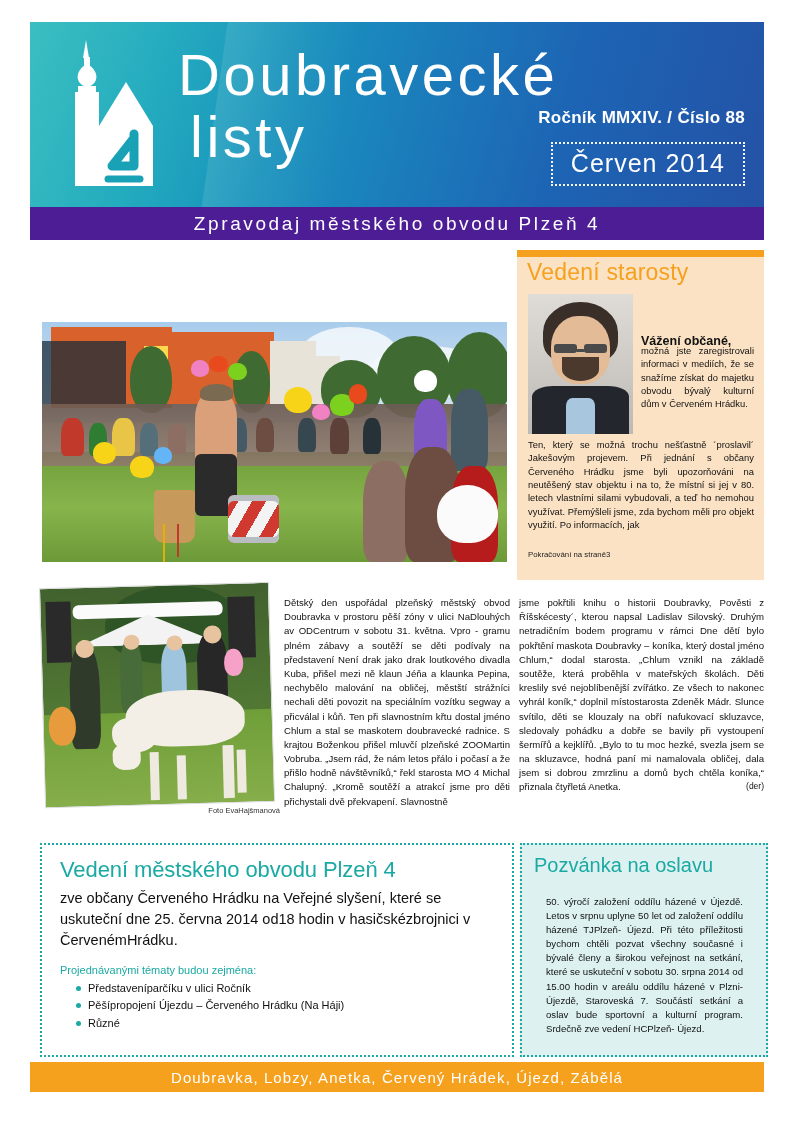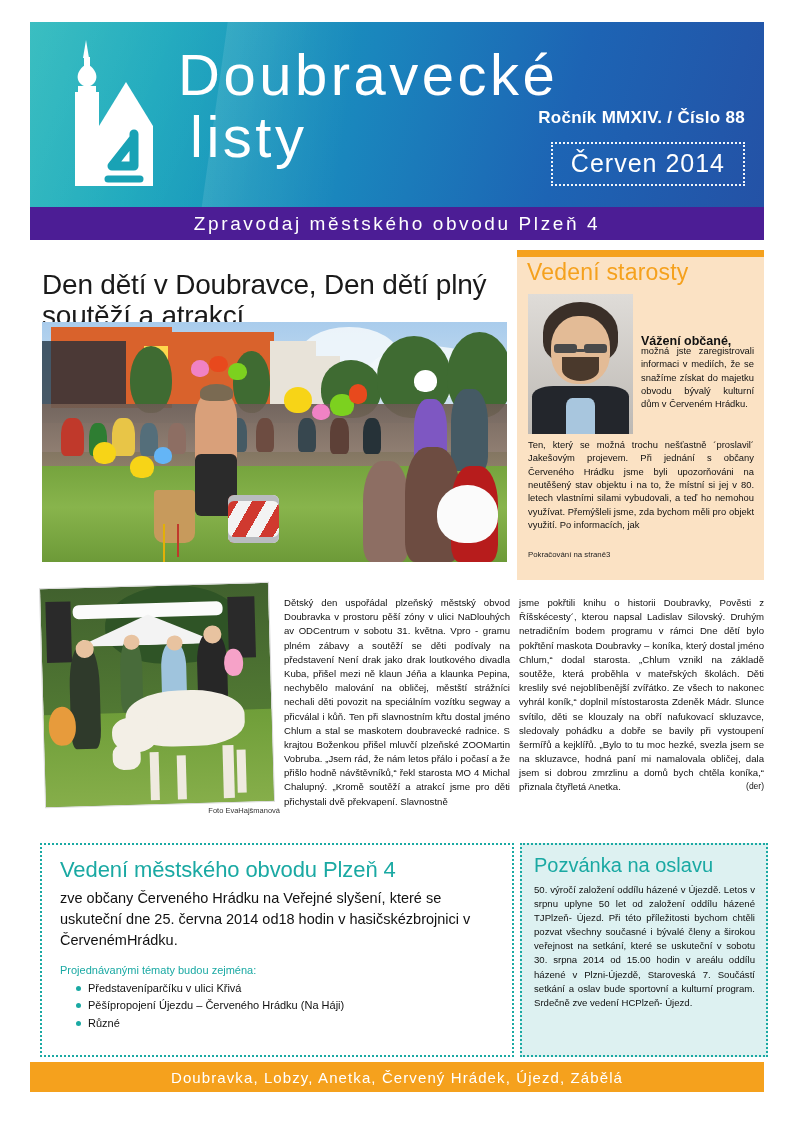--- a/index.html
+++ b/index.html
@@ -163,21 +163,21 @@
 
   .box-right{
     position:absolute;left:520px;top:843px;width:244px;height:210px;
     border:2px dotted #1aa9a3;background:#ddf1f1;
   }
   .box-right h2{
     margin:0;padding:9px 0 0 12px;
     font-size:20px;font-weight:400;color:#1aa9a3;white-space:nowrap;
   }
   .box-right p{
-    margin:0;padding:6px 11px 0 12px;
+    margin:12px;padding:6px 11px 0 12px;
     font-size:9.6px;line-height:1.47;text-align:justify;color:#111;
   }
 
   
   .footer{
     position:absolute;left:30px;top:1062px;width:734px;height:30px;
     background:#f5a11d;display:flex;align-items:center;justify-content:center;
   }
   .footer span{
     color:#ffffff;font-size:15px;letter-spacing:1.1px;white-space:nowrap;
@@ -251,21 +251,20 @@
       <div class="title-sub">listy</div>
       <div class="issue-line">Ročník MMXIV. / Číslo 88</div>
       <div class="month-box">Červen 2014</div>
     </div>
   </div>
 
   <div class="subtitle-bar">
     <span>Zpravodaj městského obvodu Plzeň 4</span>
   </div>
 
-  <h1 class="headline">Den dětí v Doubravce, Den dětí plný soutěží a atrakcí</h1>
 
   <div class="photo-main">
     <div class="scene">
       <div class="sky"></div>
       <div class="cloud" style="left:55%;top:2%;width:22%;height:26%"></div>
       <div class="cloud" style="left:70%;top:10%;width:26%;height:22%"></div>
       <div class="cloud" style="left:44%;top:12%;width:14%;height:14%"></div>
       <div class="bldg" style="left:2%;top:2%;width:26%;height:34%"></div>
       <div class="bldg" style="left:28%;top:4%;width:22%;height:30%"></div>
       <div class="bldg2" style="left:49%;top:8%;width:10%;height:26%"></div>
@@ -384,21 +383,21 @@
     <div class="editorial-text-top">možná jste zaregistrovali informaci v mediích, že se snažíme získat do majetku obvodu bývalý kulturní dům v Červeném Hrádku.</div>
     <div class="editorial-text-full">Ten, který se možná trochu nešťastně ´proslavil´ Jakešovým projevem. Při jednání s občany Červeného Hrádku jsme byli upozorňováni na neutěšený stav objektu i na to, že místní si jej v 80. letech vlastními silami vybudovali, a teď ho nemohou využívat. Přemýšleli jsme, zda bychom měli pro objekt využití. Po informacích, jak</div>
     <div class="editorial-cont">Pokračování na straně3</div>
   </div>
 
   <div class="box-left">
     <h2>Vedení městského obvodu Plzeň 4</h2>
     <p class="lead">zve občany Červeného Hrádku na Veřejné slyšení, které se uskuteční dne 25. června 2014 od18 hodin v hasičskézbrojnici v ČervenémHrádku.</p>
     <p class="topics-title">Projednávanými tématy budou zejména:</p>
     <ul>
-      <li>Představeníparčíku v ulici Křivá</li>
+      <li>Představeníparčíku v ulici Ročník</li>
       <li>Pěšípropojení Újezdu – Červeného Hrádku (Na Háji)</li>
       <li>Různé</li>
     </ul>
   </div>
 
   <div class="box-right">
     <h2>Pozvánka na oslavu</h2>
     <p>50. výročí založení oddílu házené v Újezdě. Letos v srpnu uplyne 50 let od založení oddílu házené TJPlzeň- Újezd. Při této příležitosti bychom chtěli pozvat všechny současné i bývalé členy a širokou veřejnost na setkání, které se uskuteční v sobotu 30. srpna 2014 od 15.00 hodin v areálu oddílu házené v Plzni-Újezdě, Staroveská 7. Součástí setkání a oslav bude sportovní a kulturní program. Srdečně zve vedení HCPlzeň- Újezd.</p>
   </div>
 

